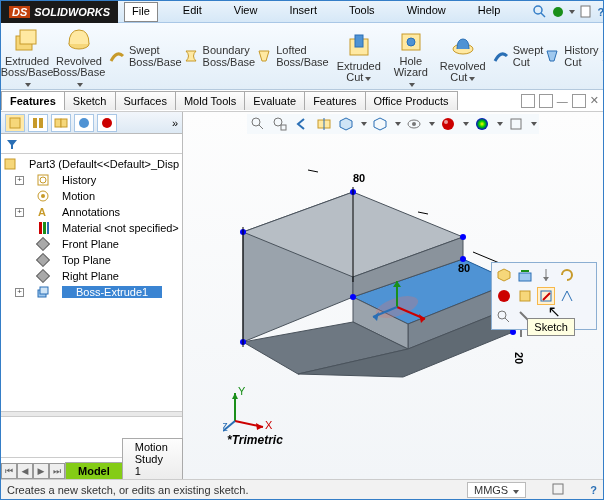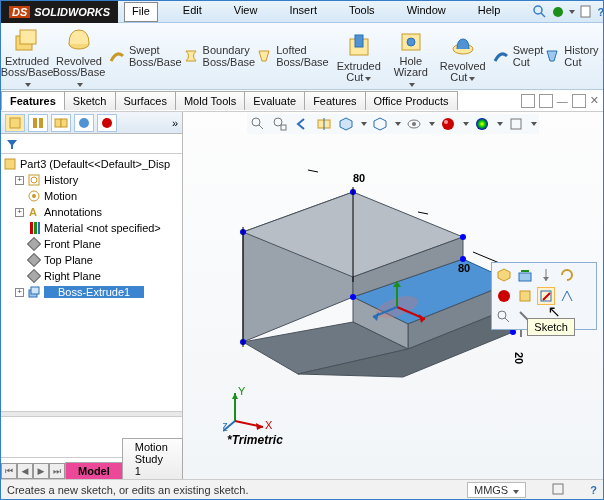--- a/index.html
+++ b/index.html
@@ -37,31 +37,31 @@
 
 .main { flex: 1; display: flex; min-height: 0; }
 
 
 .sidebar { width: 182px; border-right: 1px solid #bbb; display:flex; flex-direction:column; background:#fff; }
 .side-toolbar { height: 22px; background: linear-gradient(#f2f6fb, #dde9f4); border-bottom:1px solid #bbb; display:flex; align-items:center; padding:0 4px; gap:3px; }
 .side-toolbar .tab { width:20px; height:18px; border:1px solid #a9c7e6; background:#fff; display:flex; align-items:center; justify-content:center; }
 .side-toolbar .tab.active { background:#ffe9a8; }
 .side-filter { height:20px; border-bottom:1px solid #ccc; display:flex; align-items:center; padding:0 4px; }
 .tree { flex:1; overflow:hidden; padding:2px 2px; }
-.tree-item { display:flex; align-items:center; gap:3px; padding:1px 0 1px 0; font-size:11px; white-space:nowrap; }
+.tree-item { display:flex; align-items:center; gap:12px; padding:1px 0 1px 0; font-size:11px; white-space:nowrap; }
 .tree-item .exp { width:9px; height:9px; border:1px solid #888; display:flex; align-items:center; justify-content:center; font-size:8px; line-height:8px; color:#444; background:#fff; }
 .tree-item .exp.none { border:none; }
 .ticon { width:14px; height:14px; display:flex; align-items:center; justify-content:center; }
 .tree-l1 { padding-left: 12px; }
 .tree-item.sel { }
 .tree-item.sel .tname { background:#3a84d2; color:#fff; padding:0 14px; }
 .side-sep { height:6px; background:#e9e9e9; border-top:1px solid #ccc; border-bottom:1px solid #ccc; }
 .side-btabs { height:22px; display:flex; align-items:flex-end; background:#fff; border-top:1px solid #ccc; }
 .side-btab { padding:2px 12px; border:1px solid #aaa; border-bottom:none; background: linear-gradient(#fdfdfd,#ececec); margin-right:-1px; font-size:11px; }
-.side-btab.active { background:#ec4899; font-weight:bold; }
+.side-btab.active { background:#84cc16; font-weight:bold; }
 .side-nav { display:flex; gap:0; }
 .side-nav span { width:16px; height:16px; border:1px solid #999; background:#eee; display:flex; align-items:center; justify-content:center; font-size:9px; color:#666; }
 
 
 .viewport { flex:1; position:relative; background:linear-gradient(#fdfdfd,#f2f5f8); }
 .vtoolbar { position:absolute; top:2px; left:50%; transform:translateX(-50%); display:flex; gap:4px; align-items:center; background:rgba(240,246,252,.6); padding:1px 2px; }
 .vtoolbar .vt { width:18px; height:18px; display:flex; align-items:center; justify-content:center; }
 
 svg.model { position:absolute; top:30px; left:20px; }
 

